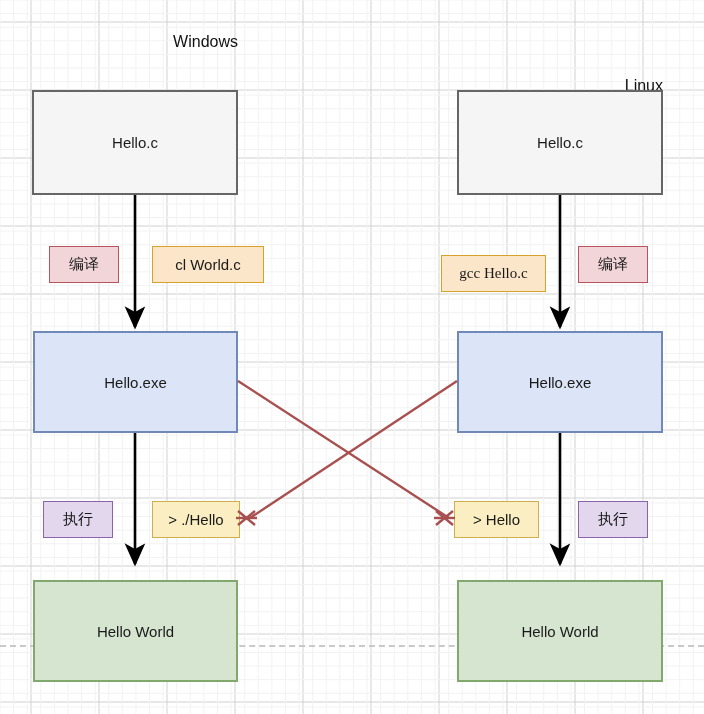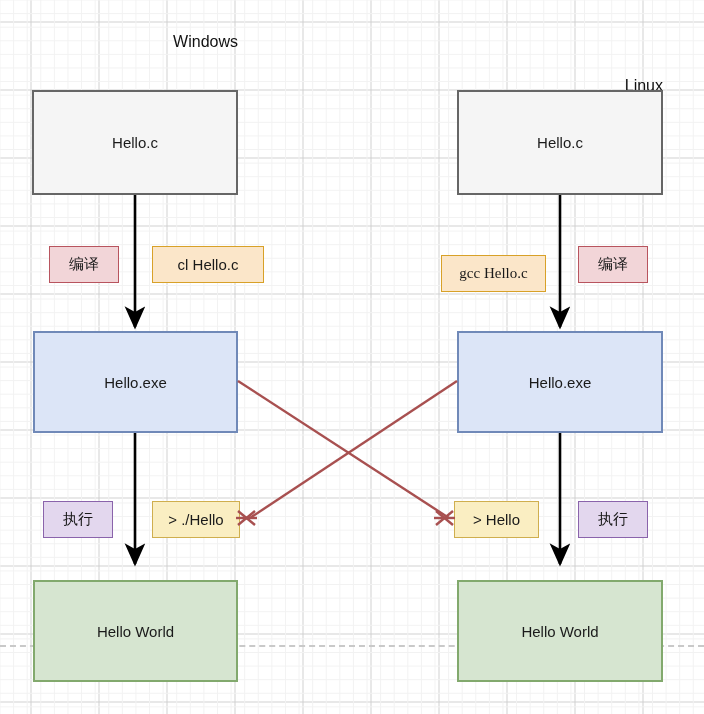--- a/index.html
+++ b/index.html
@@ -113,21 +113,21 @@
   <div class="node node-source" style="left:32px; top:90px; width:206px; height:105px;">Hello.c</div>
   <div class="node node-source" style="left:457px; top:90px; width:206px; height:105px;">Hello.c</div>
 
   <div class="node node-exe" style="left:33px; top:331px; width:205px; height:102px;">Hello.exe</div>
   <div class="node node-exe" style="left:457px; top:331px; width:206px; height:102px;">Hello.exe</div>
 
   <div class="node node-out" style="left:33px; top:568px; width:205px; height:102px;">Hello World</div>
   <div class="node node-out" style="left:457px; top:568px; width:206px; height:102px;">Hello World</div>
 
   <div class="tag tag-red" style="left:49px; top:246px; width:70px; height:37px;">编译</div>
-  <div class="tag tag-orange" style="left:152px; top:246px; width:112px; height:37px;">cl Hello.c</div>
+  <div class="tag tag-orange" style="left:152px; top:246px; width:112px; height:37px;">cl World.c</div>
 
   <div class="tag tag-orange" style="left:441px; top:255px; width:105px; height:37px;font-family:Liberation Serif, serif;">gcc Hello.c</div>
   <div class="tag tag-red" style="left:578px; top:246px; width:70px; height:37px;">编译</div>
 
   <div class="tag tag-purple" style="left:43px; top:501px; width:70px; height:37px;">执行</div>
   <div class="tag tag-yellow" style="left:152px; top:501px; width:88px; height:37px;text-align:center;">&gt; ./Hello</div>
 
   <div class="tag tag-yellow" style="left:454px; top:501px; width:85px; height:37px;">&gt; Hello</div>
   <div class="tag tag-purple" style="left:578px; top:501px; width:70px; height:37px;">执行</div>
 

